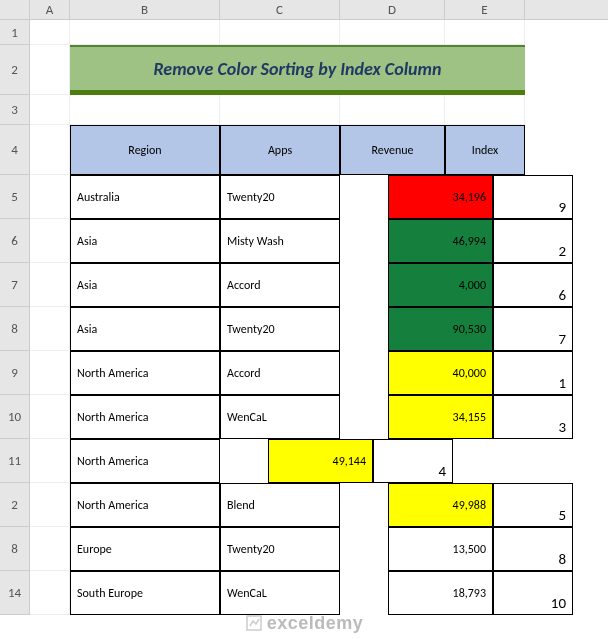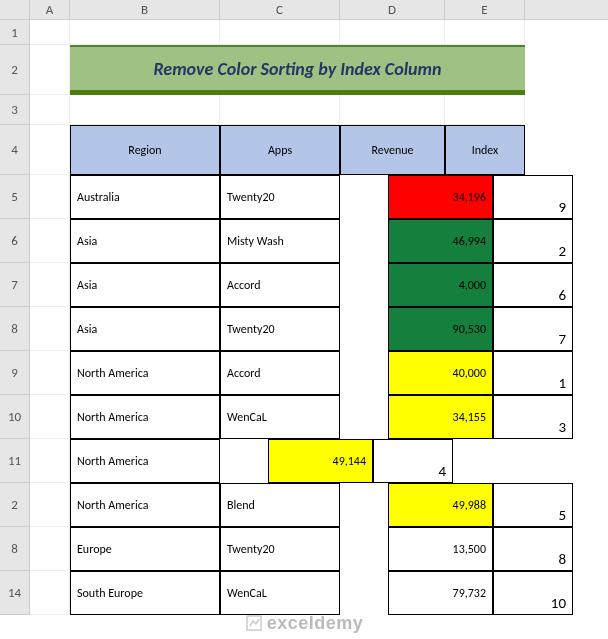--- a/index.html
+++ b/index.html
@@ -230,21 +230,21 @@
           <div class="tbl-cell cell-B">Europe</div>
           <div class="tbl-cell cell-C">Twenty20</div>
           <div class="tbl-cell cell-D num ">13,500</div>
           <div class="tbl-cell cell-E idx">8</div>
         </div>
         <div class="row r-data">
           <div class="row-header">14</div>
           <div class="blank faint cell-A"></div>
           <div class="tbl-cell cell-B">South Europe</div>
           <div class="tbl-cell cell-C">WenCaL</div>
-          <div class="tbl-cell cell-D num ">79,732</div>
+          <div class="tbl-cell cell-D num ">18,793</div>
           <div class="tbl-cell cell-E idx">10</div>
         </div>
       </div>
 
   </div>
 </div>
 
 <div class="watermark">
   <svg width="18" height="18">
       <rect x="2" y="2" width="14" height="14" fill="none" stroke="#ccc" stroke-width="1.5"></rect>

